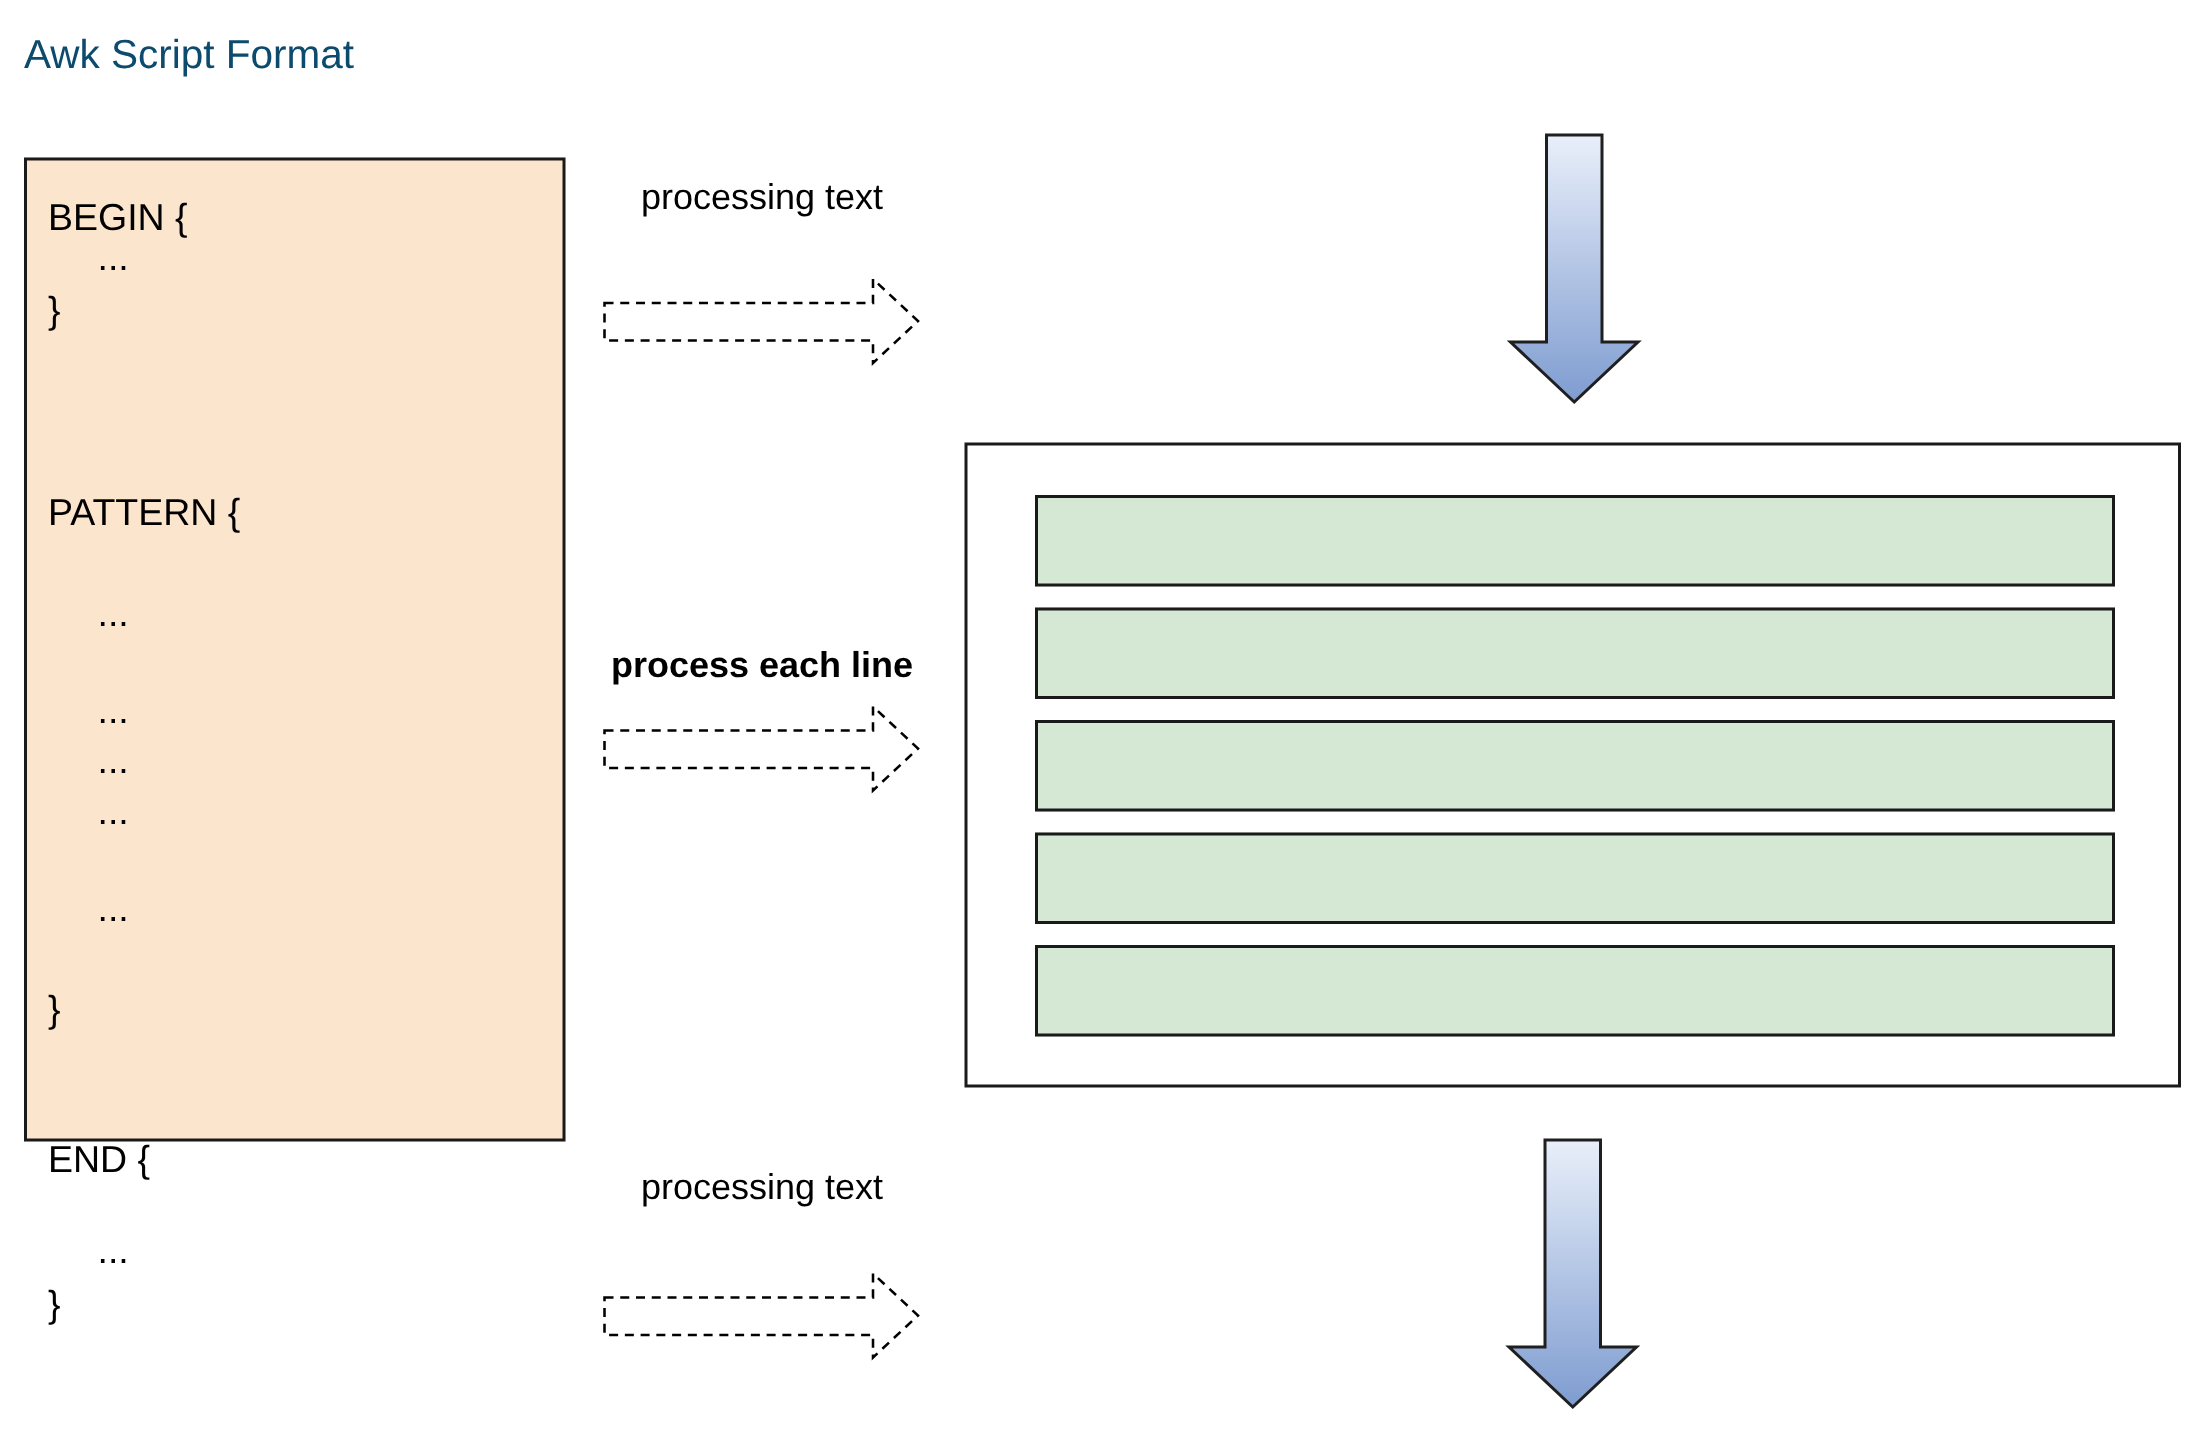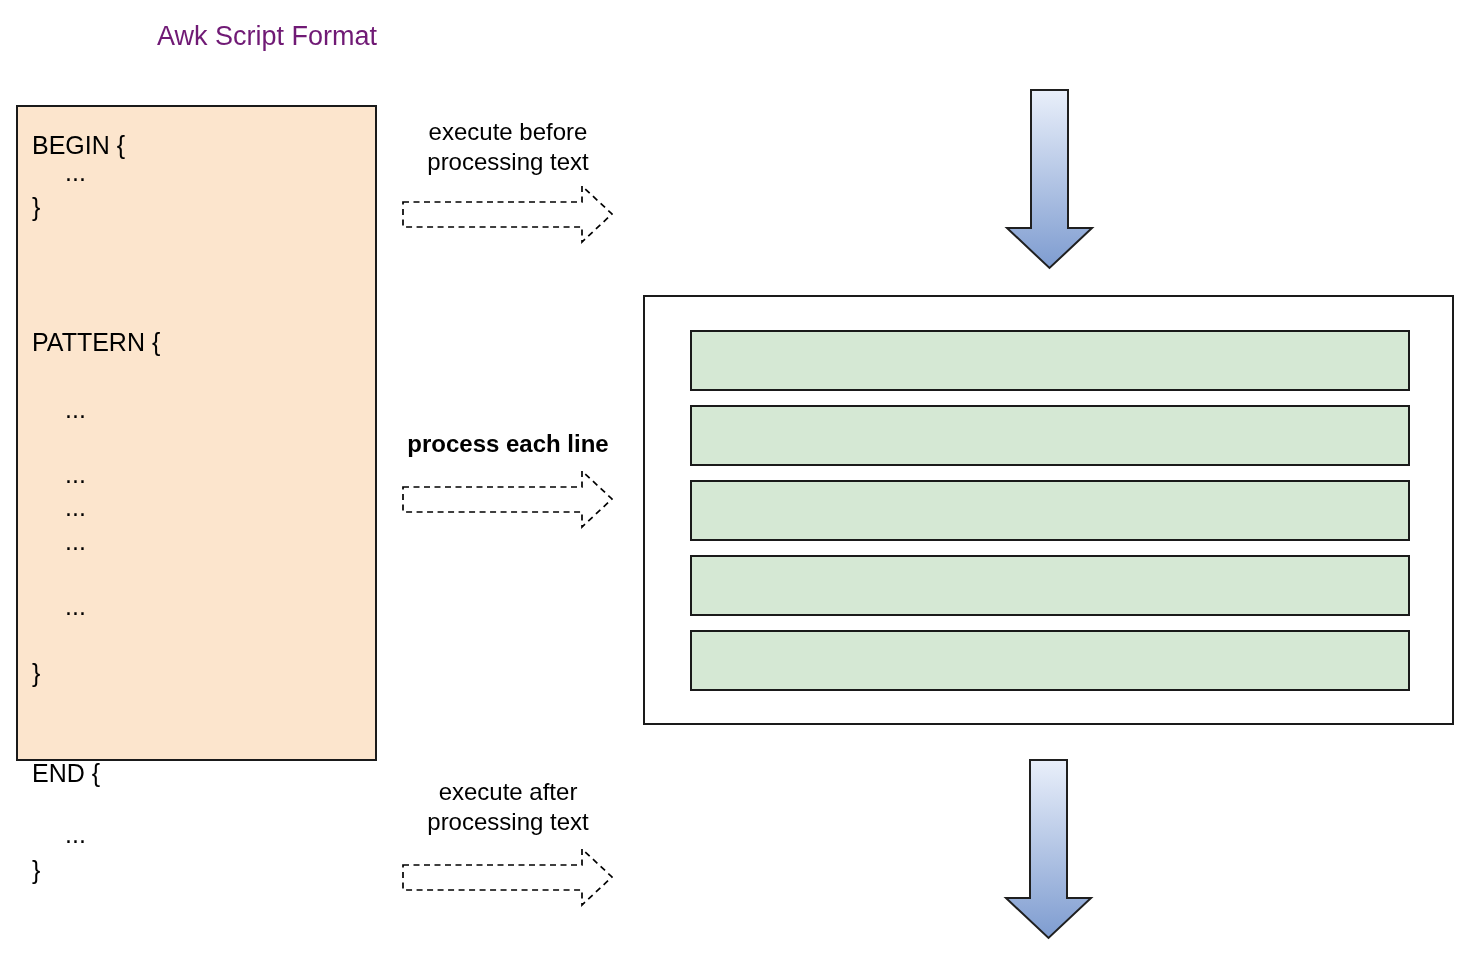--- a/index.html
+++ b/index.html
@@ -8,22 +8,22 @@
     width:1470px;height:956px;
     background:#ffffff;
     color:#000;
     font-family:"Liberation Sans",sans-serif;
     overflow:hidden;
   }
   .col-title{
     position:absolute;
     font-size:27px;
     line-height:31px;
-    text-align:right;
-    color:#701a75;
+    text-align:left;
+    color:#0c4a6e;
   }
   .col-title.left{left:16px;top:21px;width:361px;}
   .col-title.right{left:643px;top:21px;width:811px;}
 
   .script-box{
     position:absolute;
     left:16px;top:105px;
     width:361px;height:656px;
     background:var(--script-fill,#FCE5CD);
     border:2px solid var(--line-color,#1a1a1a);
@@ -88,28 +88,26 @@
       <div class="script-line indent" style="top: 422px;">...</div>
       <div class="script-line indent" style="top: 487px;">...</div>
       <div class="script-line" style="top: 554px;">}</div>
       <div class="script-line" style="top: 654px;">END {</div>
       <div class="script-line indent" style="top: 715px;">...</div>
       <div class="script-line" style="top: 751px;">}</div>
     </div>
 
   <div id="midLabels">
       <div class="mid-label" style="top: 117px;">
-        <div class="mid-label-line">execute before</div>
         <div class="mid-label-line">processing text</div>
       </div>
       <div class="mid-label" style="top: 429px; font-weight: bold;">
         <div class="mid-label-line">process each line</div>
       </div>
       <div class="mid-label" style="top: 777px;">
-        <div class="mid-label-line">execute after</div>
         <div class="mid-label-line">processing text</div>
       </div>
     </div>
 
   <svg class="dashed-arrow" style="top:185px" viewBox="0 0 212 58">
     <polygon points="1,17 180,17 180,1 210,29 180,57 180,42 1,42" fill="none" stroke="#000000" stroke-width="1.7" stroke-dasharray="6 4.5"></polygon>
   </svg>
   <svg class="dashed-arrow" style="top:470px" viewBox="0 0 212 58">
     <polygon points="1,17 180,17 180,1 210,29 180,57 180,42 1,42" fill="none" stroke="#000000" stroke-width="1.7" stroke-dasharray="6 4.5"></polygon>
   </svg>

